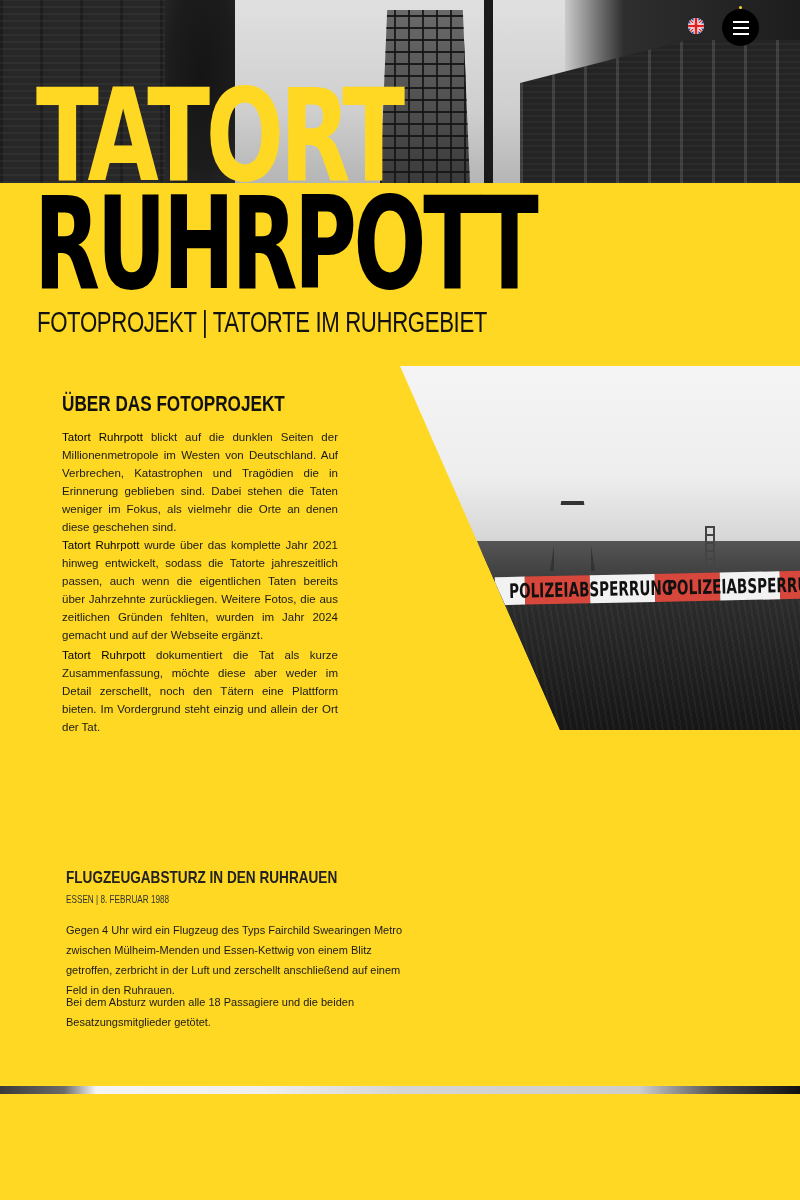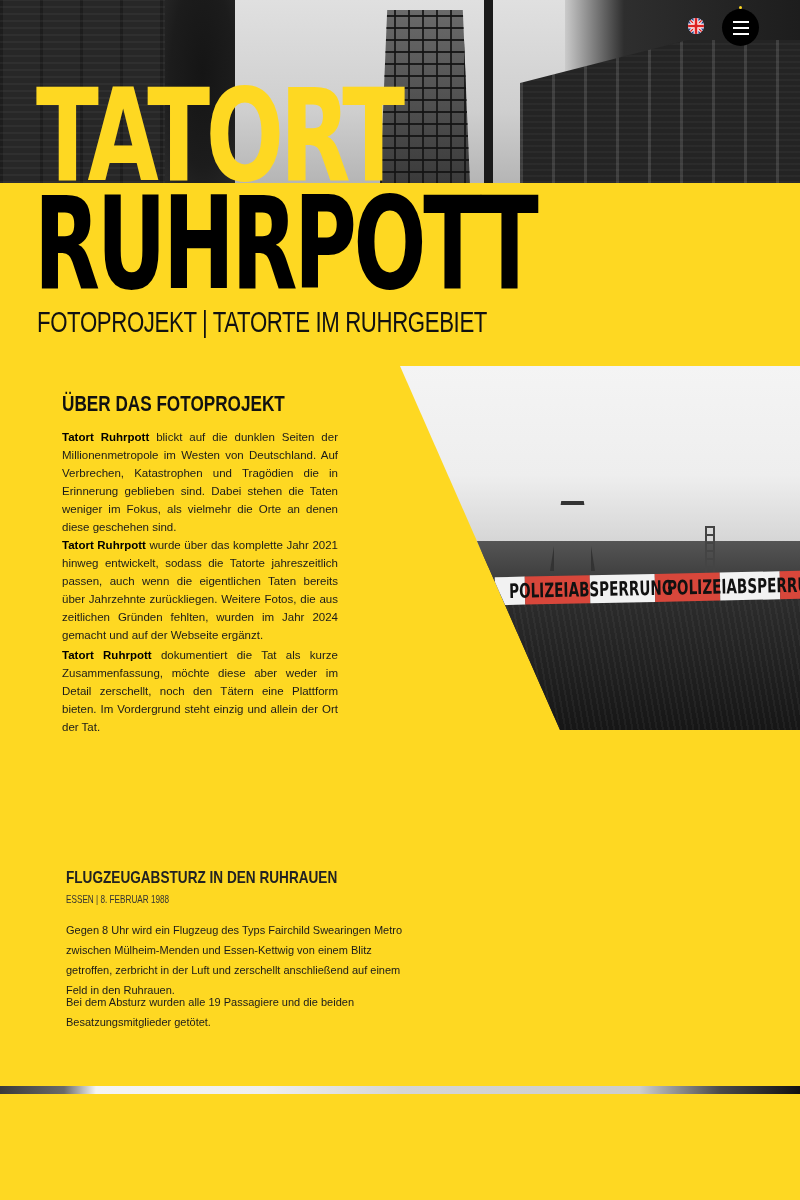--- a/index.html
+++ b/index.html
@@ -96,21 +96,21 @@
       font-family: "Liberation Sans", sans-serif;
       font-size: 22px; line-height: 26px; color: #111;
       transform: scaleX(0.78); transform-origin: left top;
       white-space: nowrap;
     }
     .about-text {
       position: absolute; left: 62px; width: 276px;
       font-family: "Liberation Sans", sans-serif; font-size: 11.5px; line-height: 18px; color: #1a1a1a;
       text-align: justify;
     }
-    .about-text b { font-weight: bold; color: #000; }
+    .about-text b { font-weight: normal; color: #000; }
     .p1 { top: 428px; }
     .p2 { top: 536px; }
     .p3 { top: 646px; }
 
     .about-photo {
       position: absolute; left: 400px; top: 366px; width: 400px; height: 364px;
       clip-path: polygon(0 0, 100% 0, 100% 100%, 40% 100%);
       background: linear-gradient(180deg, #f4f4f4 0%, #eeeeee 30%, #d6d6d6 48%, #9a9a9a 50%, #3a3a3a 52%, #2a2a2a 60%, #1e1e1e 100%);
       overflow: hidden;
     }
@@ -221,16 +221,16 @@
     <div class="seg red" style="width:65px"></div>
     <div class="seg white" style="width:60px"></div>
     <div class="seg red" style="width:25px"></div>
     <span class="tape-label" style="left:14px">POLIZEIABSPERRUNG</span>
     <span class="tape-label" style="left:172px">POLIZEIABSPERRUNG</span>
   </div>
 </div>
 
 <h3 class="crime-title">FLUGZEUGABSTURZ IN DEN RUHRAUEN</h3>
 <div class="crime-meta">ESSEN | 8. FEBRUAR 1988</div>
-<p class="crime-text c1">Gegen 8 Uhr wird ein Flugzeug des Typs Fairchild Swearingen Metro zwischen Mülheim-Menden und Essen-Kettwig von einem Blitz getroffen, zerbricht in der Luft und zerschellt anschließend auf einem Feld in den Ruhrauen.</p>
-<p class="crime-text c2">Bei dem Absturz wurden alle 19 Passagiere und die beiden Besatzungsmitglieder getötet.</p>
+<p class="crime-text c1">Gegen 4 Uhr wird ein Flugzeug des Typs Fairchild Swearingen Metro zwischen Mülheim-Menden und Essen-Kettwig von einem Blitz getroffen, zerbricht in der Luft und zerschellt anschließend auf einem Feld in den Ruhrauen.</p>
+<p class="crime-text c2">Bei dem Absturz wurden alle 18 Passagiere und die beiden Besatzungsmitglieder getötet.</p>
 
 <div class="bottom-strip"></div>
 
 </body></html>

